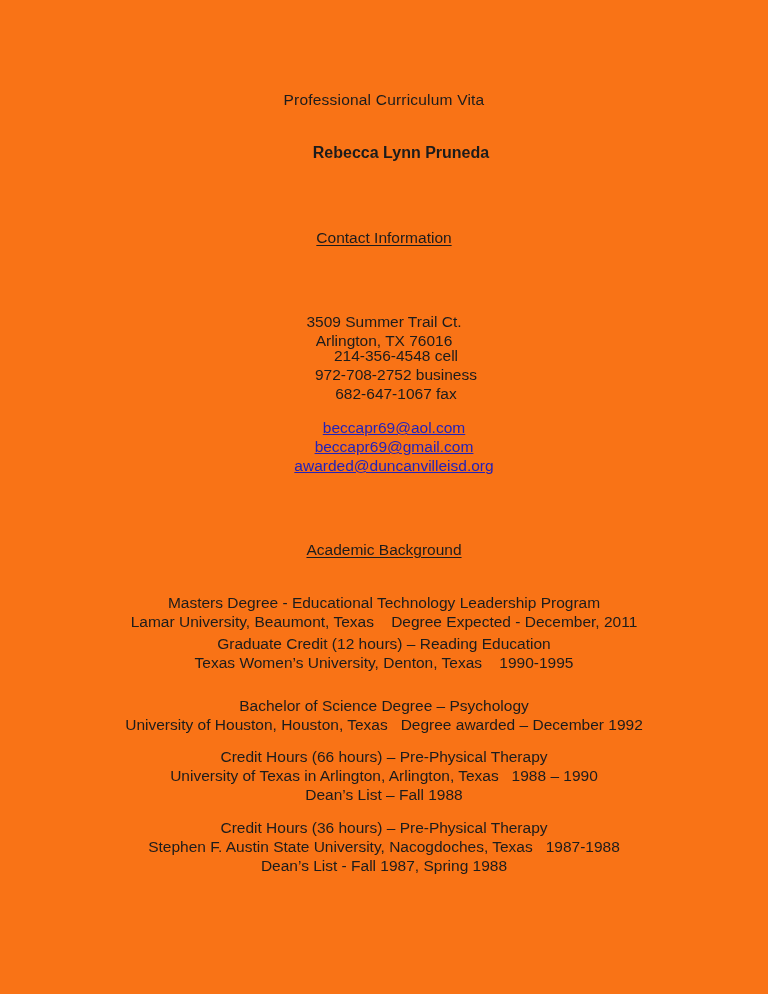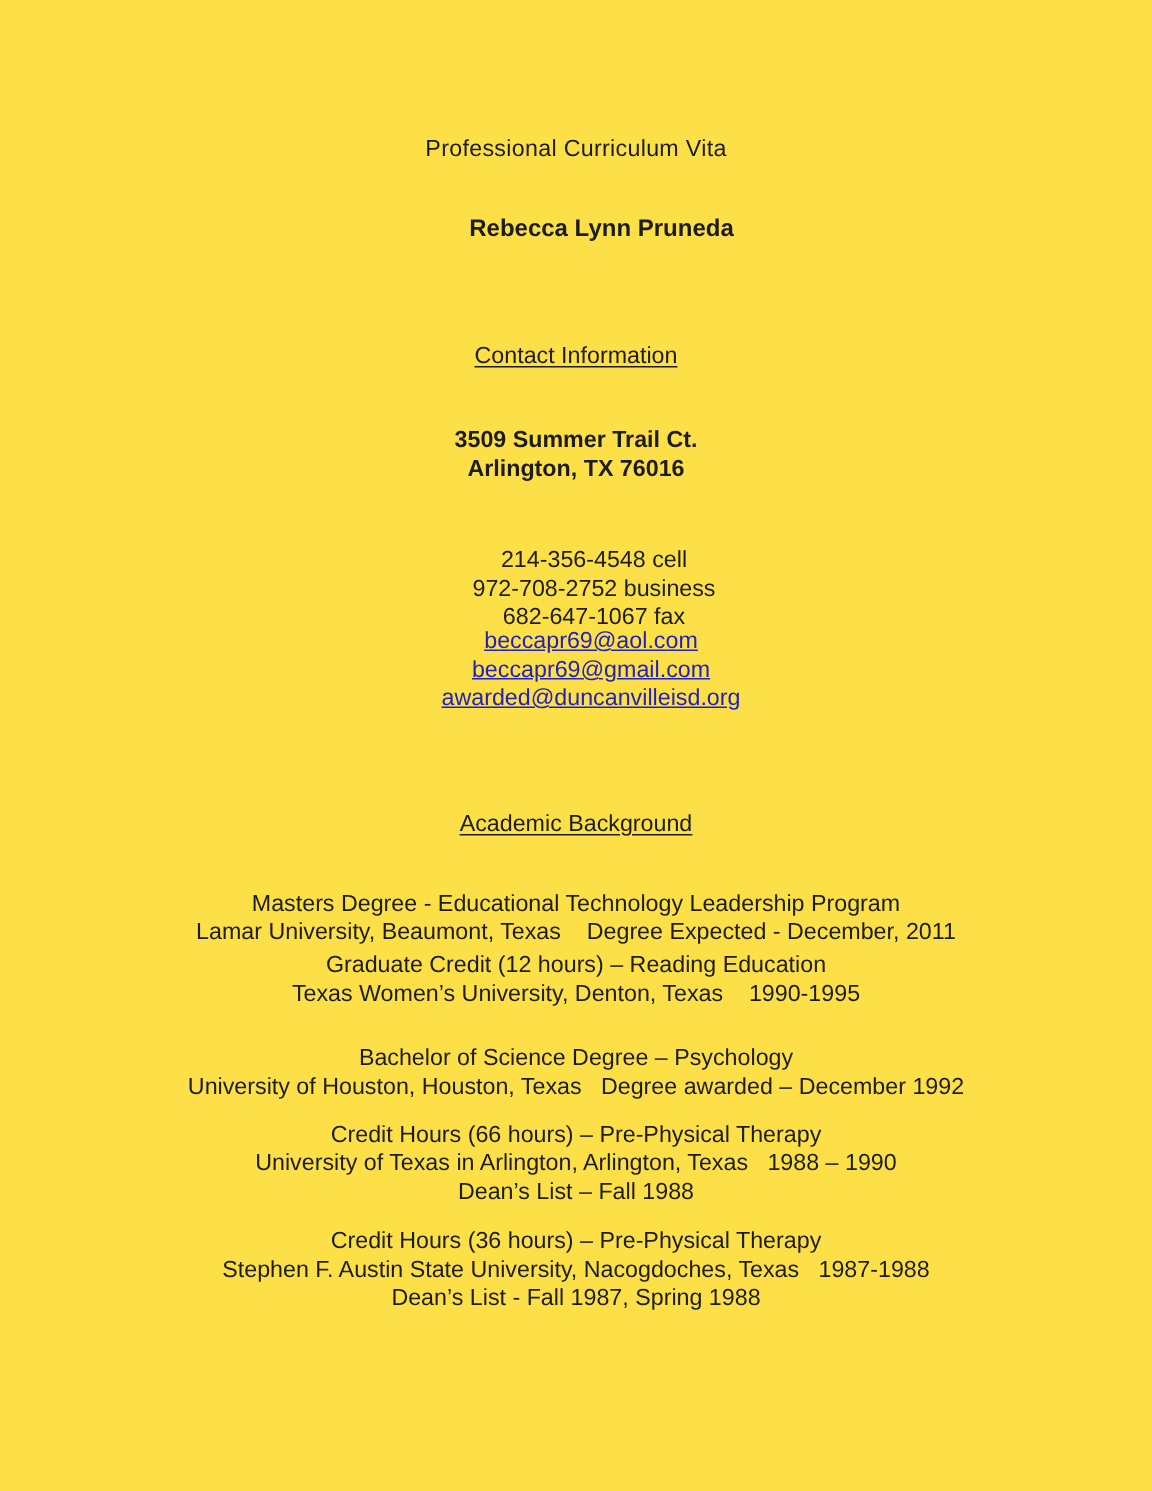--- a/index.html
+++ b/index.html
@@ -6,21 +6,21 @@
   html, body { width: 768px; height: 994px; }
   body {
     background: #ffffff;
     font-family: "Liberation Sans", "DejaVu Sans", sans-serif;
     color: #1c1c1c;
   }
   .page {
     position: relative;
     width: 768px;
     height: 994px;
-    background: #fde047;
+    background: #f97316;
     overflow: hidden;
   }
   .block {
     position: absolute;
     left: 0;
     width: 768px;
     text-align: center;
     font-size: 15.5px;
     line-height: 19px;
   }
@@ -41,26 +41,26 @@
 <body>
 
 <div class="page">
 
   <div class="block doc-title" style="top: 90px;">Professional Curriculum Vita</div>
 
   <div class="block person-name" style="top: 143px; margin-left: 17px;">Rebecca Lynn Pruneda</div>
 
   <div class="block section-heading" style="top: 228px;">Contact Information</div>
 
-  <div class="block" style="top: 284px; font-weight: bold;">
+  <div class="block" style="top: 312px;">
     <div class="line">3509 Summer Trail Ct.</div>
     <div class="line">Arlington, TX 76016</div>
   </div>
 
-  <div class="block" style="top: 364px; padding-left: 24px;">
+  <div class="block" style="top: 346px; padding-left: 24px;">
     <div class="line">214-356-4548 cell</div>
     <div class="line">972-708-2752 business</div>
     <div class="line">682-647-1067 fax</div>
   </div>
 
   <div class="block" style="top: 418px;">
     <a class="email-link" href="#">beccapr69@aol.com</a>
     <a class="email-link" href="#">beccapr69@gmail.com</a>
     <a class="email-link" href="#">awarded@duncanvilleisd.org</a>
   </div>

